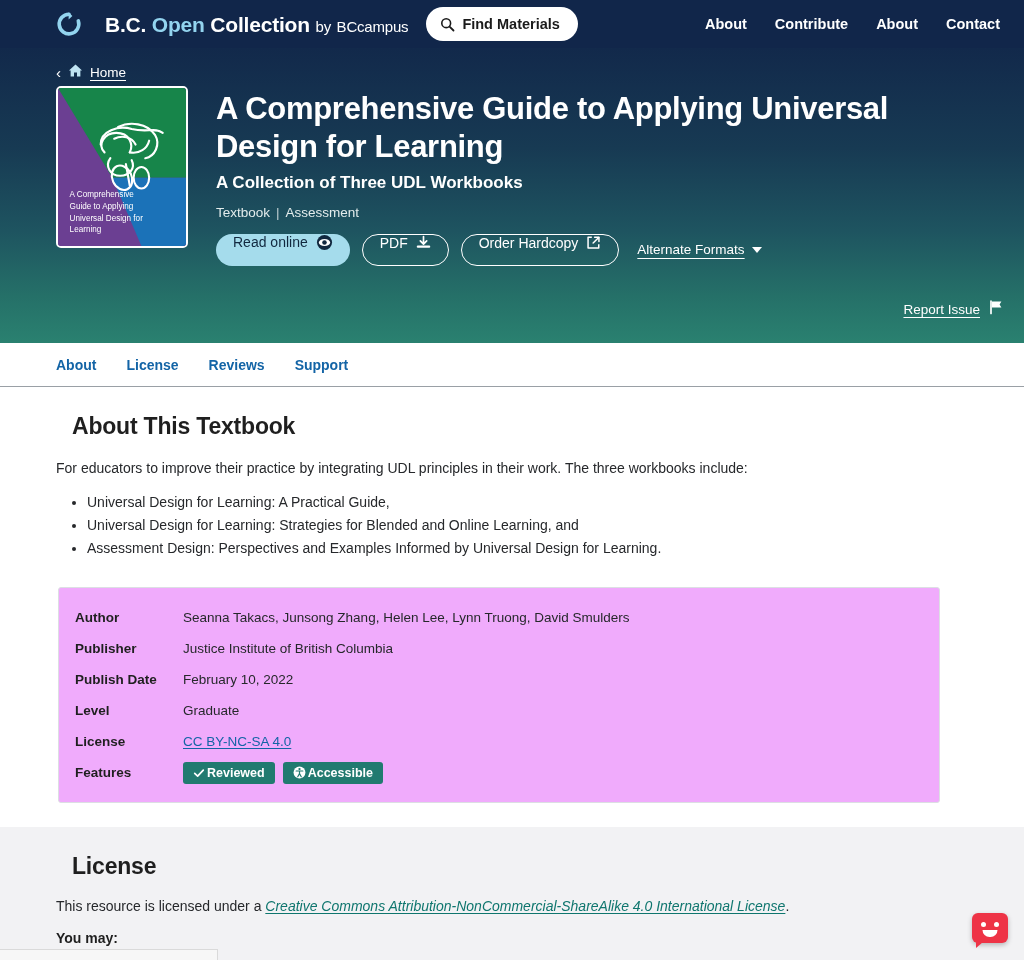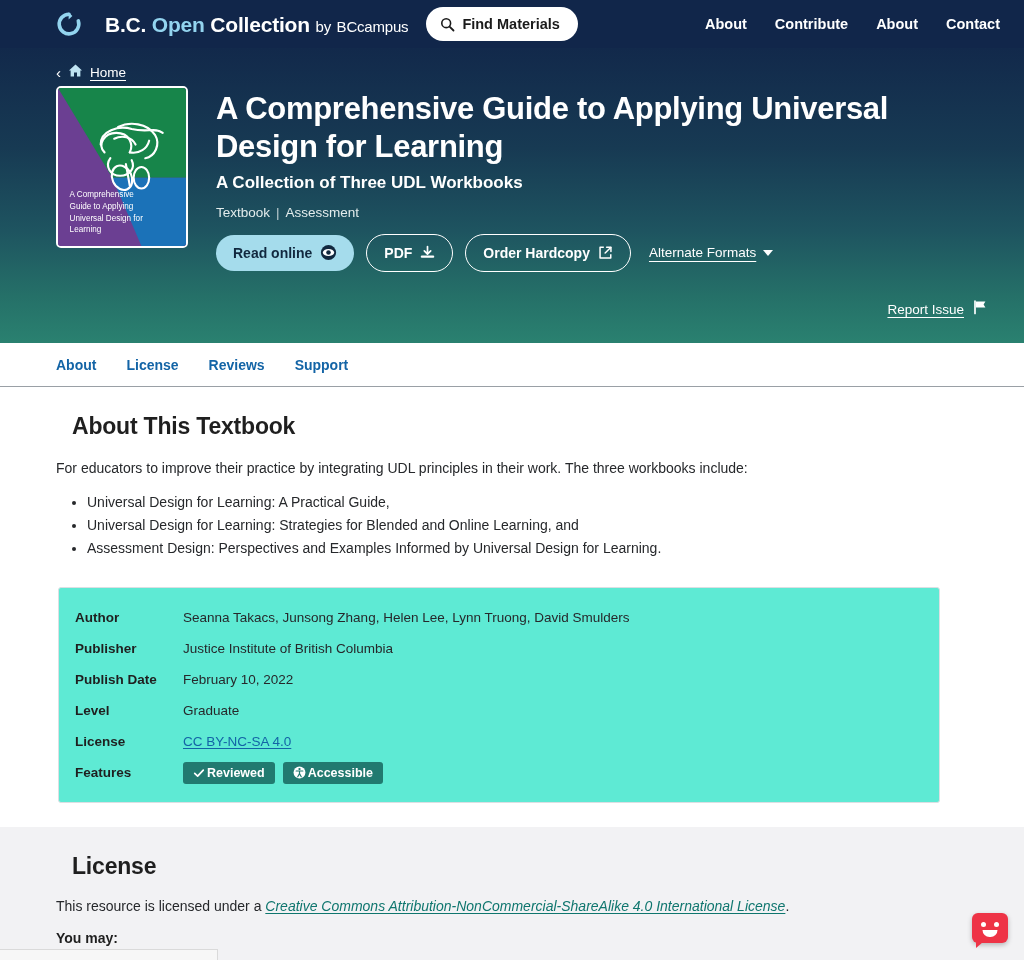--- a/index.html
+++ b/index.html
@@ -104,40 +104,40 @@
   }
   .book-meta {
     color: #e3ecec; font-size: 13.5px; margin-bottom: 14px;
   }
   .book-meta .sep { padding: 0 6px; opacity: .8; }
 
   .actions { display: flex; align-items: center; gap: 12px; }
   .btn {
     height: 32px;
     border-radius: 999px;
-    display: inline-flex; align-items: center; gap: 8px;
-    padding: 18px 17px;
-    font-size: 14px; font-weight: bold;
+    display: inline-flex; align-items: flex-start; gap: 8px;
+    padding: 0 17px;
+    font-size: 14px; font-weight: normal;
     cursor: pointer; white-space: nowrap;
     font-family: "Liberation Sans", sans-serif;
   }
   .btn-primary { background: #a5dcec; color: #11283f; border: none; }
   .btn-outline { background: transparent; color: #ffffff; border: 1.5px solid #ffffff; }
   .btn svg { display: block; }
   .alt-formats {
     display: inline-flex; align-items: center; gap: 7px;
     color: #ffffff; font-size: 13.5px;
     text-decoration: underline; text-underline-offset: 4px;
     cursor: pointer; margin-left: 6px;
   }
   .caret { width: 0; height: 0; border-left: 5px solid transparent;
            border-right: 5px solid transparent; border-top: 6px solid #ffffff; }
 
   .report-row {
-    position: absolute; right: 36px; bottom: 24px;
+    position: absolute; right: 20px; bottom: 24px;
     display: flex; align-items: center; gap: 8px;
   }
   .report-row a {
     color: #ffffff; font-size: 13.5px;
     text-decoration: underline; text-underline-offset: 3px;
   }
 
   
   .tabs-wrap {
     background: #ffffff;
@@ -163,21 +163,21 @@
   .about-list li {
     font-size: 14px; color: #26282b; line-height: 1.63;
   }
 
   
   .meta-card {
     margin: 28px 60px 0 2px;
     border: 1px solid #dcdfe3;
     border-radius: 3px;
     padding: 14px 0 14px 0;
-    background: #5eead4;
+    background: #f0abfc;
   }
   .meta-row { display: flex; align-items: center; min-height: 31px; padding: 0 16px; }
   .meta-key {
     flex: 0 0 108px; font-size: 13.5px; font-weight: bold; color: #1f1f1f;
   }
   .meta-val { font-size: 13.5px; color: #26282b; }
   .meta-val a { color: #1364a6; text-decoration: underline; text-underline-offset: 2px; }
   .badges { display: flex; gap: 8px; }
   .badge {
     background: #217a70; color: #ffffff;

